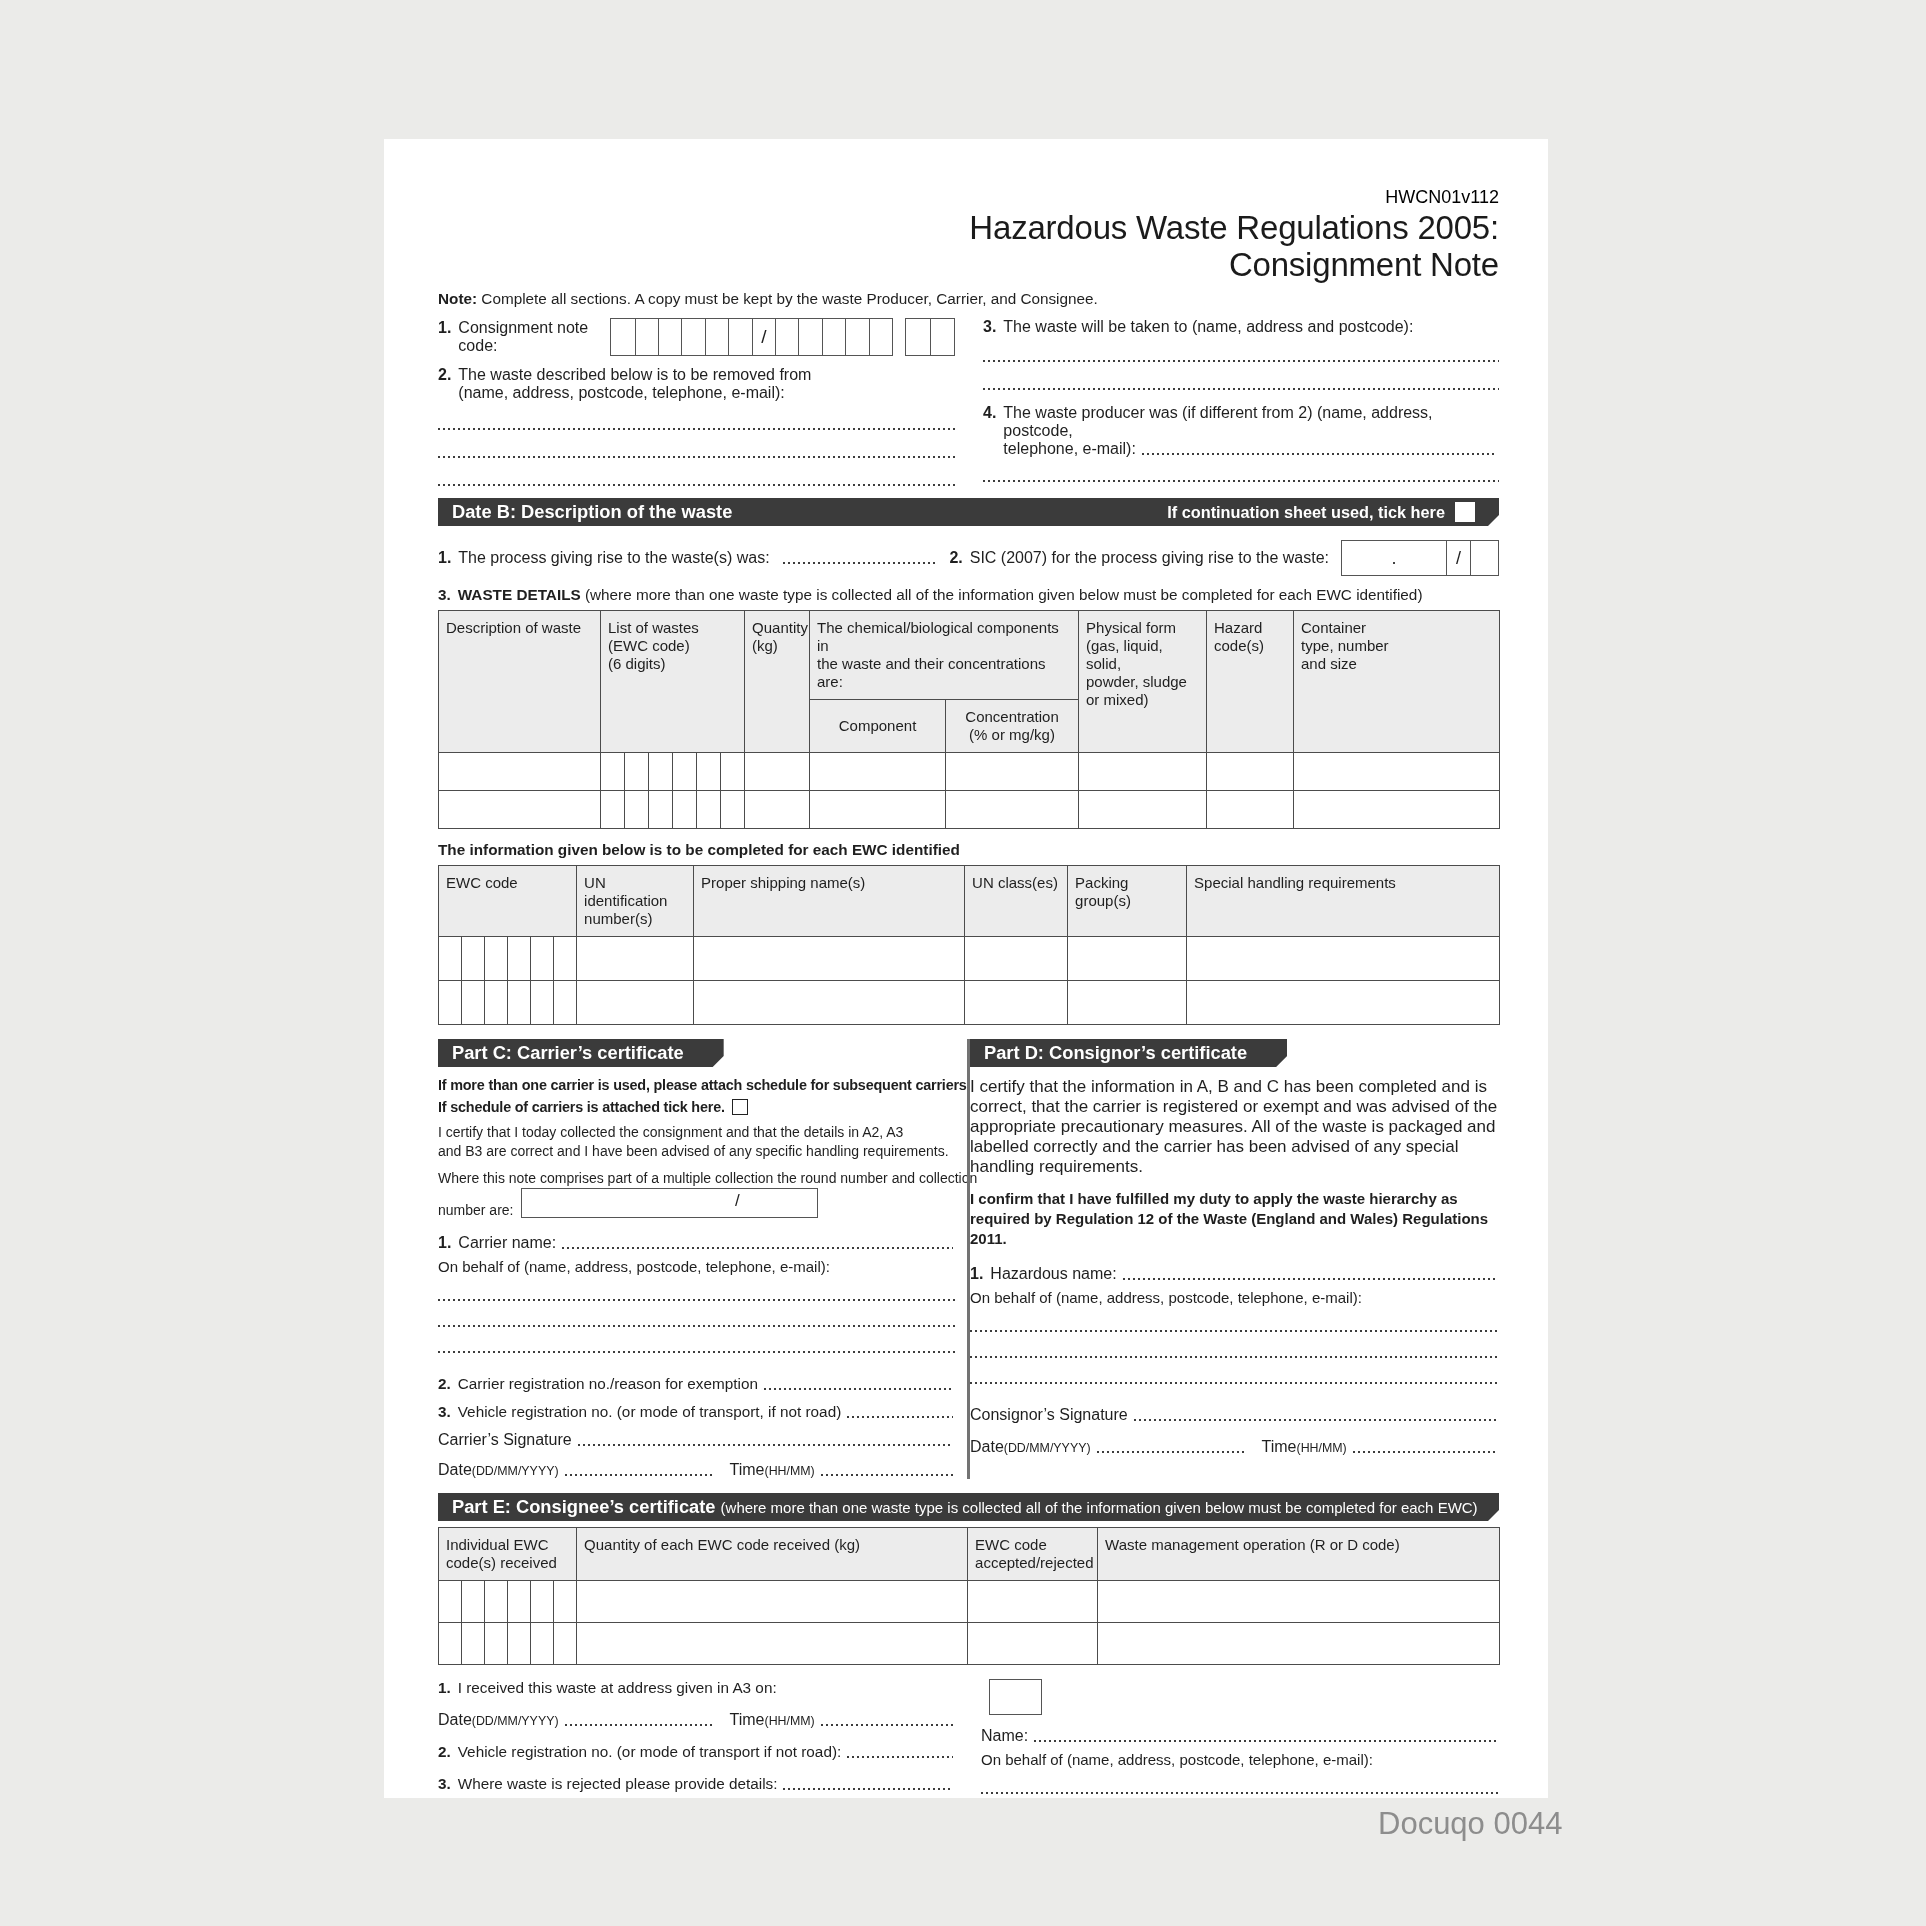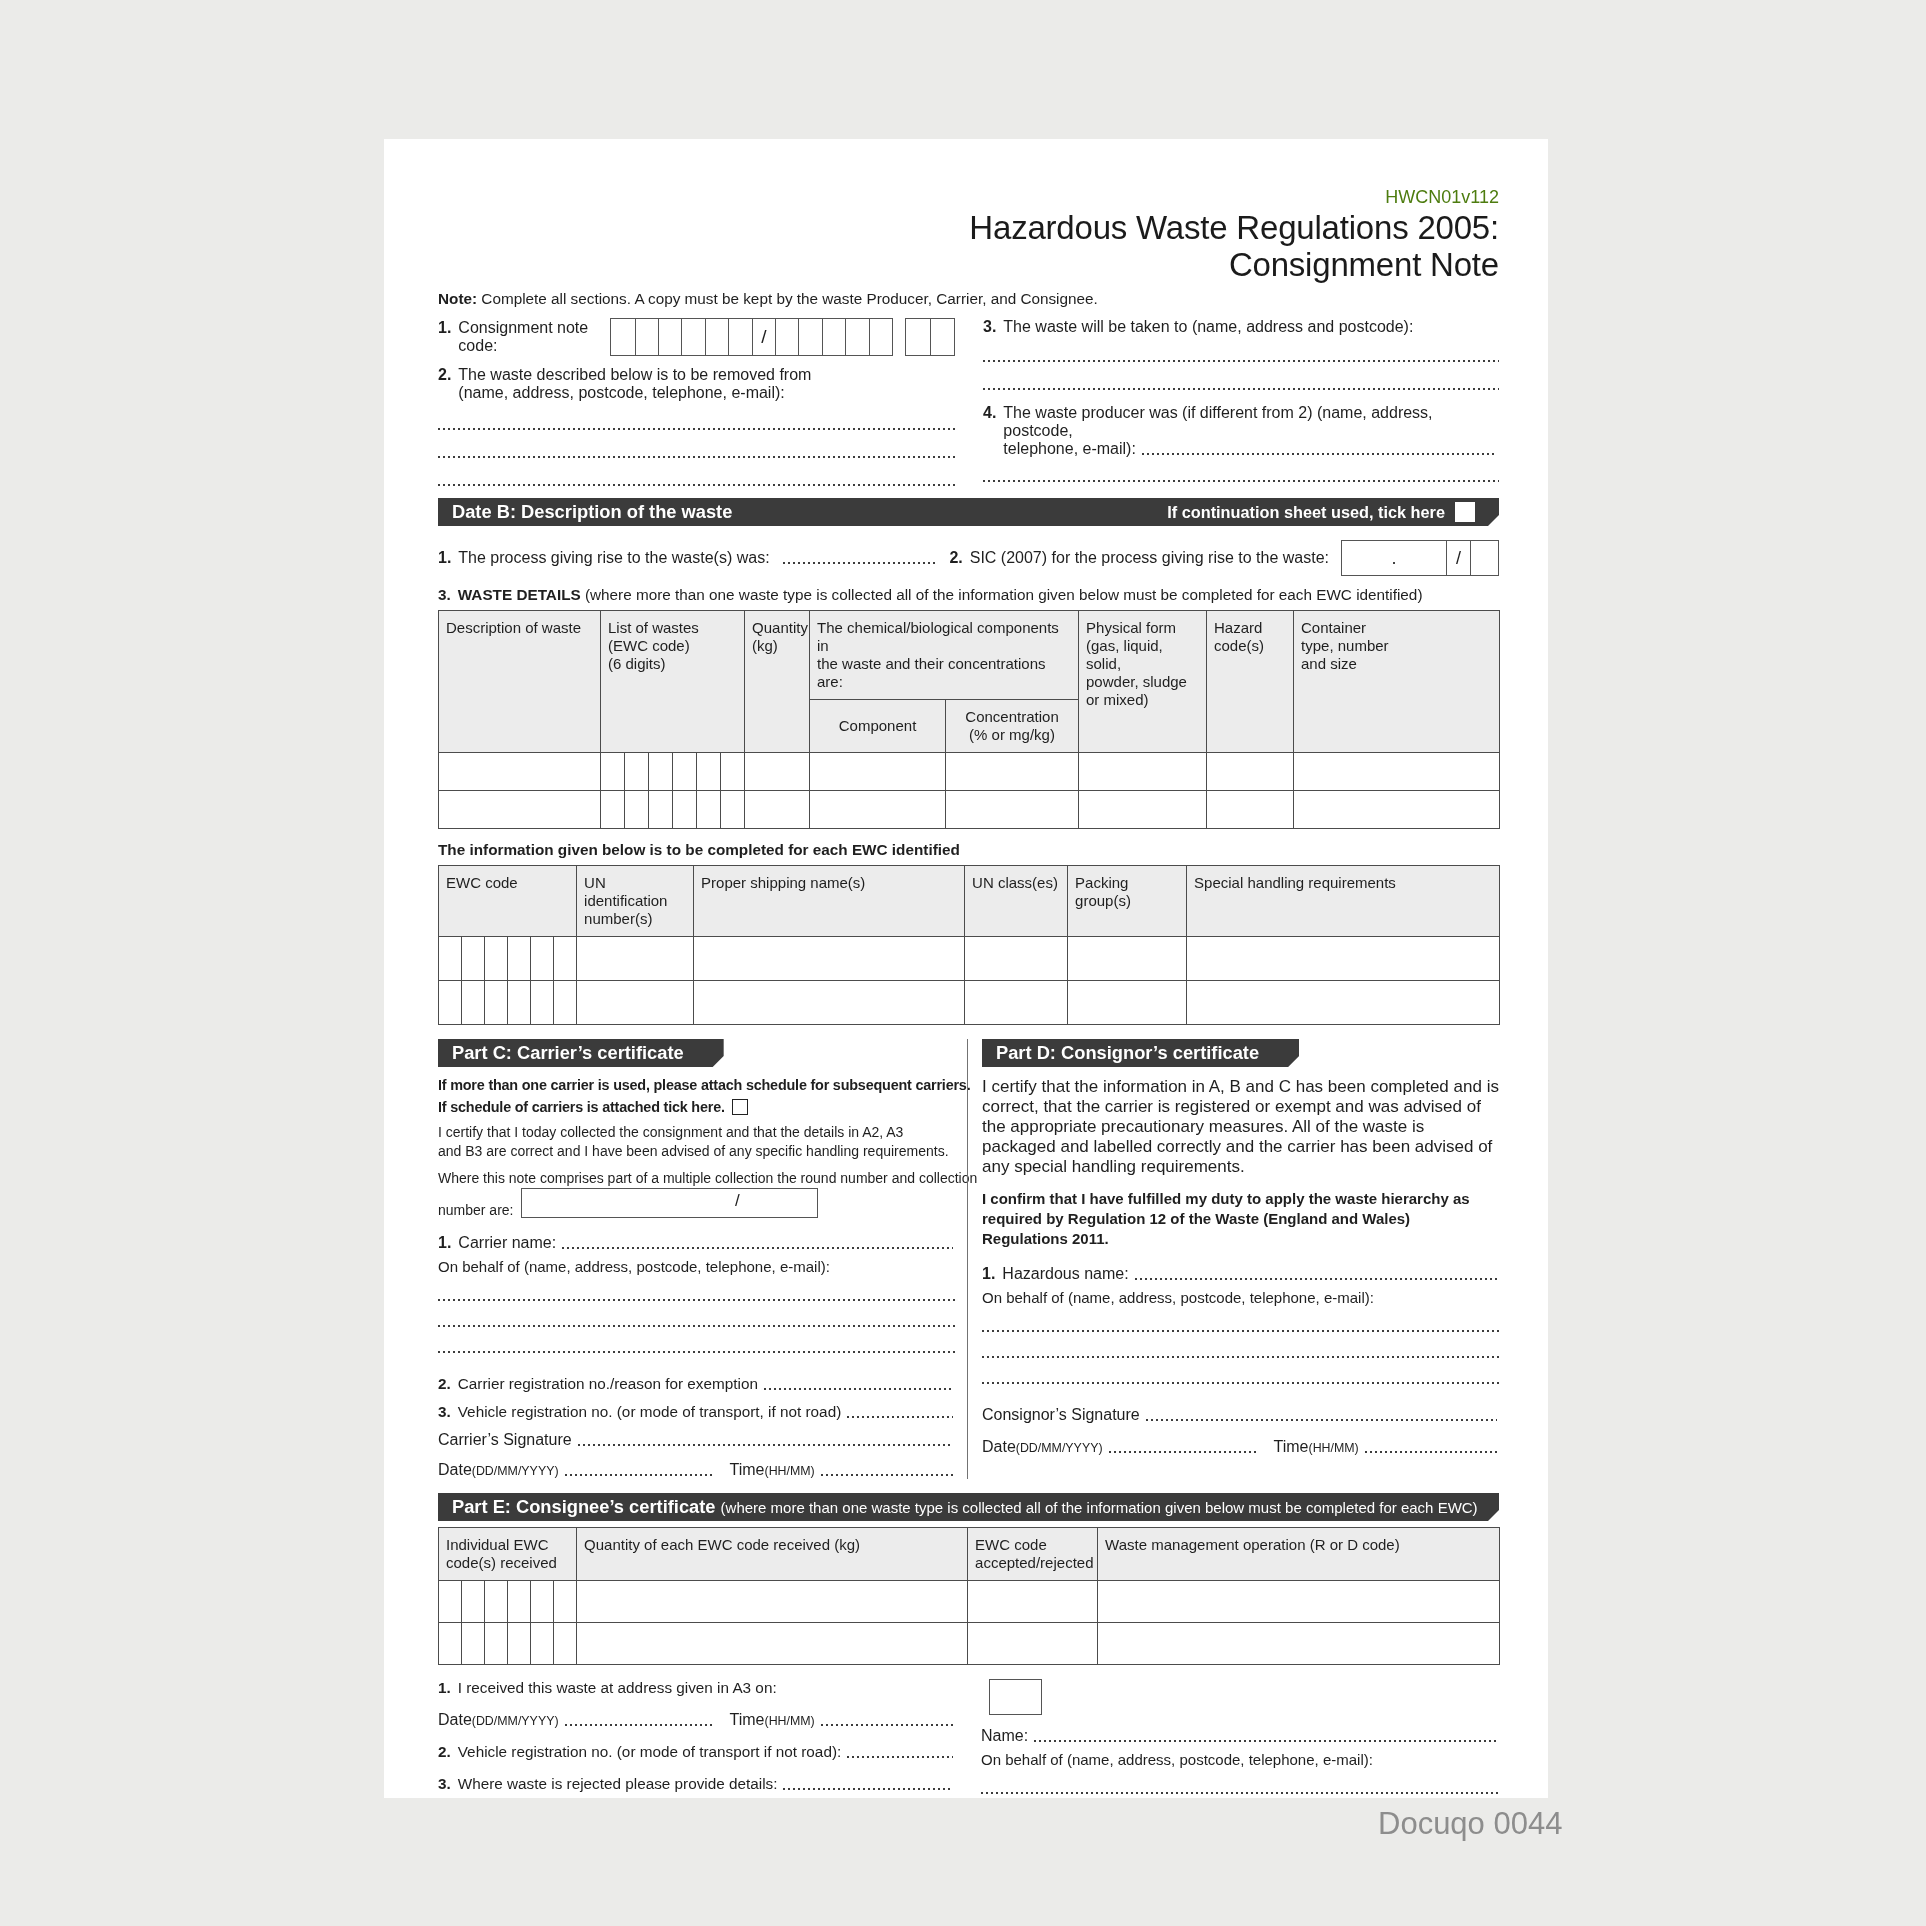--- a/index.html
+++ b/index.html
@@ -10,21 +10,21 @@
     color:#1f1f1f;
     position:relative;
   }
   .page {
     position:absolute; left:384px; top:139px;
     width:1164px; height:1659px;
     background:#ffffff;
     padding:48px 49px 0 54px;
     overflow:hidden;
   }
-  .doc-ref { text-align:right; font-size:18px; color:#4d7c0f; height:22px; }
+  .doc-ref { text-align:right; font-size:18px; color:#000000; height:22px; }
   .doc-title { text-align:right; font-size:33px; line-height:37px; font-weight:500; letter-spacing:-0.2px; color:#1b1b1b; }
   .note-line { margin-top:7px; font-size:15.3px; }
   .bar {
     background:#3b3b3b; color:#fff; font-weight:bold; font-size:18.3px;
     height:28px; line-height:28px; padding:0 14px;
     clip-path:polygon(0 0,100% 0,100% calc(100% - 11px),calc(100% - 11px) 100%,0 100%);
   }
   .bar.full { width:100%; }
   .bar.fit { display:inline-block; padding-right:40px; }
   .bar-flex { display:flex; justify-content:space-between; align-items:center; }
@@ -65,21 +65,21 @@
   .t1 .hrow2 th { height:50px; }
   .t1 td { height:38px; }
   .t2 th { height:44px; }
   .t2 td { height:44px; }
   .t3 th { height:42px; }
   .t3 td { height:42px; }
   .bold-note { font-weight:bold; font-size:15.3px; }
   
   .cd { display:flex; margin-top:14px; }
   .cd .colc { width:517px; }
-  .cd .cold { flex:1; margin-left:12px; border-left:1px solid #737373; padding-left:14px; }
+  .cd .cold { flex:1; margin-left:12px; border-left:3px solid #737373; padding-left:0; }
   .smallp { font-size:14px; line-height:19px; }
   .boldsmall { font-weight:bold; font-size:14.4px; letter-spacing:-0.2px; white-space:nowrap; }
   .bbox { display:inline-block; width:16px; height:16px; border:1.5px solid #222; vertical-align:-3px; margin-left:7px; }
   .rn-row { display:flex; align-items:flex-end; gap:8px; font-size:14px; }
   .rnbox { position:relative; width:297px; height:30px; border:1.5px solid #555; }
   .rnbox .sl { position:absolute; left:72%; top:2px; font-size:17px; }
   .smlabel { font-size:15px; }
   
   .parte-bottom { display:flex; margin-top:14px; }
   .parte-bottom .colL { width:517px; }

